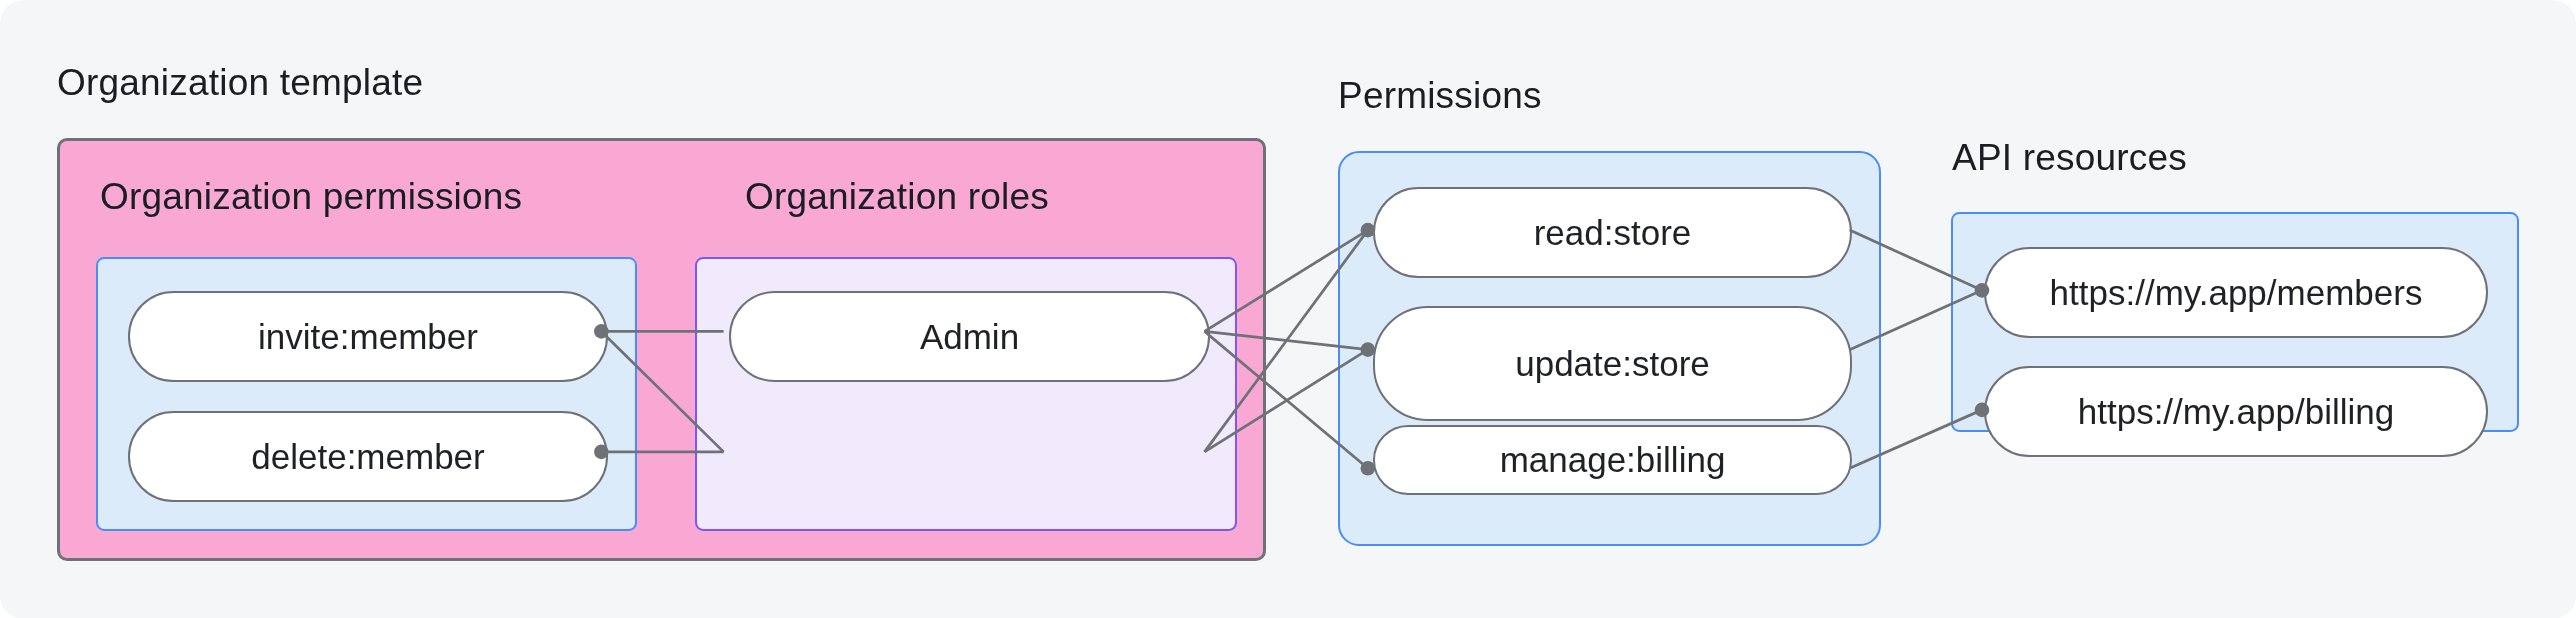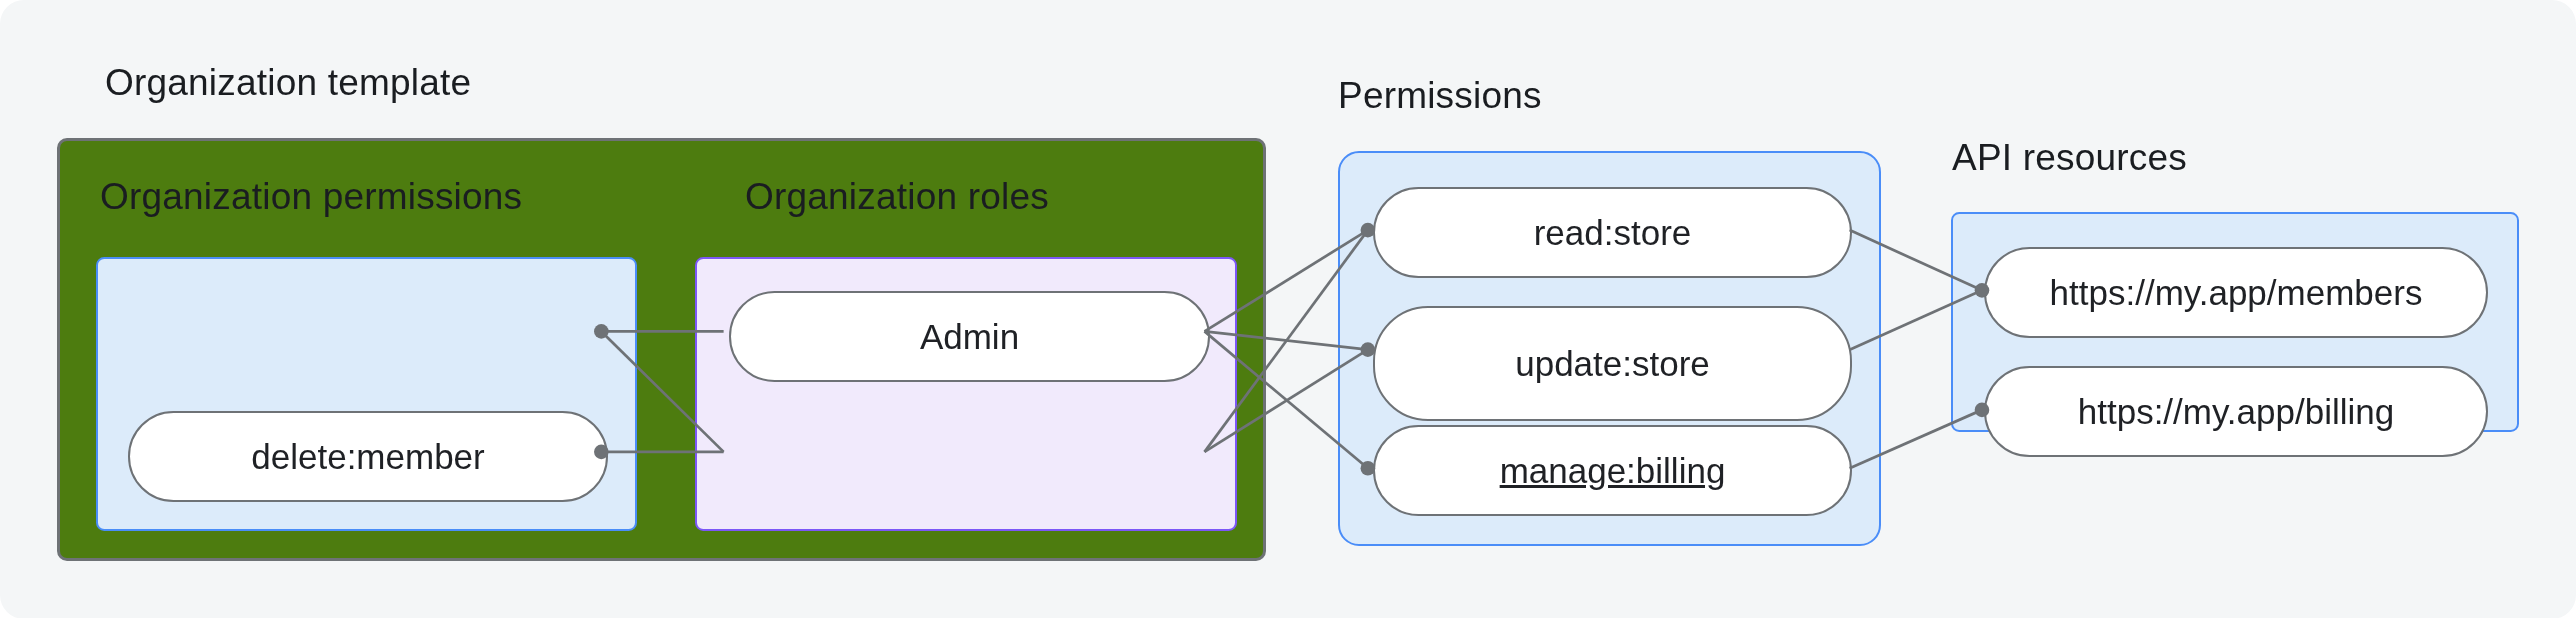--- a/index.html
+++ b/index.html
@@ -20,21 +20,21 @@
     white-space:nowrap;
     z-index:2;
   }
   .group-box{
     position:absolute;
     box-sizing:border-box;
     border-radius:8.2px;
     z-index:0;
   }
   .gray-box{
-    background:#4d7c0f;
+    background:#f9a8d4;
     border:3.7px solid #6e7276;
     border-radius:10px;
   }
   .blue-box{
     background:#dcebfa;
     border:2.7px solid #4a8df8;
   }
   .purple-box{
     background:#f1eafc;
     border:2.7px solid #7c57f7;
@@ -76,29 +76,32 @@
       <line x1="1320" y1="363" x2="1499" y2="252"></line>
       <line x1="1320" y1="363" x2="1499" y2="383"></line>
       <line x1="1320" y1="363" x2="1499" y2="513"></line>
       <line x1="1320" y1="495" x2="1499" y2="252"></line>
       <line x1="1320" y1="495" x2="1499" y2="383"></line>
       <line x1="2027" y1="252" x2="2172" y2="318"></line>
       <line x1="2027" y1="383" x2="2172" y2="318"></line>
       <line x1="2027" y1="513" x2="2172" y2="449"></line>
     </svg>
 
-  <div class="section-title" style="left:57px; top:62px;margin-left:48px;">Organization template</div>
+  <div class="section-title" style="left:57px; top:62px;">Organization template</div>
 
   <div class="group-box gray-box" style="left:57px; top:138px; width:1209px; height:423px;">
 
     <div class="section-title" style="left:40px; top:35px;">Organization permissions</div>
 
     <div class="section-title" style="left:637px; top:35px;margin-left:48px;">Organization roles</div>
 
     <div class="group-box blue-box" style="left:36px; top:116px; width:541px; height:274px;">
+      <div class="pill" style="left:30px; top:32px; width:480px; height:91px;">
+        <span>invite:member</span>
+      </div>
       <div class="pill" style="left:30px; top:152px; width:480px; height:91px;text-align:right;">
         <span>delete:member</span>
       </div>
     </div>
 
     <div class="group-box purple-box" style="left:635px; top:116px; width:542px; height:274px;">
       <div class="pill" style="left:32px; top:32px; width:481px; height:91px;">
         <span>Admin</span>
       </div>
     </div>
@@ -106,21 +109,21 @@
 
   <div class="section-title" style="left:1338px; top:75px;">Permissions</div>
 
   <div class="group-box blue-box" style="left:1338px; top:151px; width:543px; height:395px;border-radius:21px;">
     <div class="pill" style="left:33px; top:34px; width:479px; height:91px;">
       <span>read:store</span>
     </div>
     <div class="pill" style="left:33px; top:153px; width:479px; height:115px;">
       <span>update:store</span>
     </div>
-    <div class="pill" style="left:33px; top:272px; width:479px; height:91px;text-decoration:underline;">
+    <div class="pill" style="left:33px; top:272px; width:479px; height:70px;">
       <span>manage:billing</span>
     </div>
   </div>
 
   <div class="section-title" style="left:1952px; top:137px;">API resources</div>
 
   <div class="group-box blue-box" style="left:1951px; top:212px; width:568px; height:220px;">
     <div class="pill" style="left:31px; top:33px; width:504px; height:91px;">
       <span>https://my.app/members</span>
     </div>

